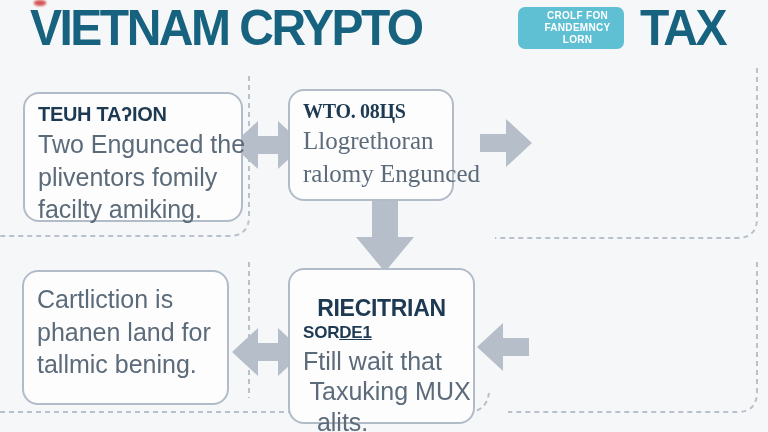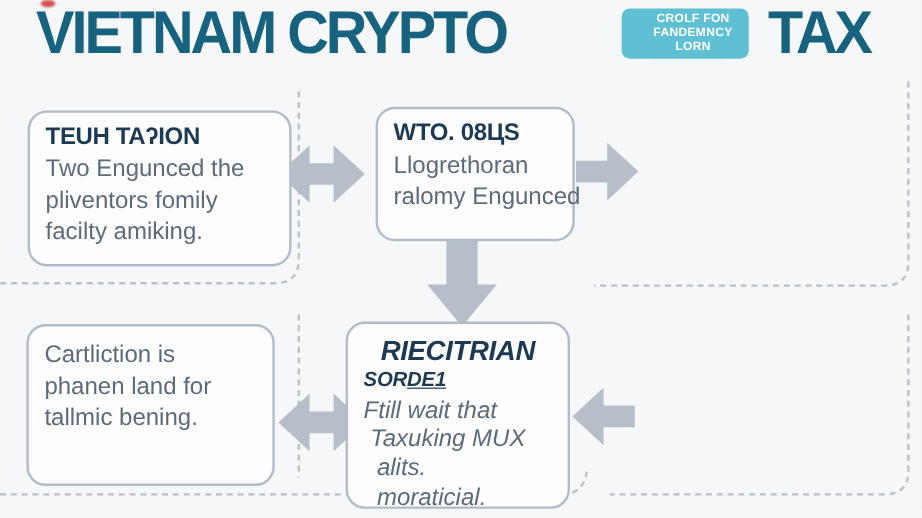--- a/index.html
+++ b/index.html
@@ -33,28 +33,28 @@
   .box{
     position:absolute;box-sizing:border-box;
     background:#fdfdfe;border:2px solid #b2bcc8;border-radius:16px;
     padding:9px 13px;
   }
   .box-heading{
     font-weight:800;font-size:20px;line-height:1.16;color:#1d3a52;
     white-space:pre;letter-spacing:-.3px;
   }
   .box-body{
-    font-size:20px;line-height:1.3;color:#5c6b7a;
+    font-size:25px;line-height:1.3;color:#5c6b7a;
     white-space:pre;margin-top:2px;
   }
   .box-tl{left:23px;  top:92px;  width:220px;height:130px;}
-  .box-tm{left:313px; top:89px;  width:166px;height:112px;}
+  .box-tm{left:288px; top:89px;  width:166px;height:112px;font-family:Liberation Serif, serif;}
   .box-tr{left:525px; top:92px;  width:220px;height:132px;}
   .box-bl{left:22px;  top:270px; width:207px;height:135px;}
-  .box-bm{left:288px; top:268px; width:187px;height:156px;padding-top:9px;font-style:italic;}
+  .box-bm{left:288px; top:268px; width:187px;height:156px;padding-top:25px;}
   .box-br{left:525px; top:269px; width:218px;height:134px;}
   .center-heading{text-align:center;font-size:23px;}
   .subhead{font-weight:800;font-size:17px;color:#1d3a52;letter-spacing:-.2px;margin-top:1px;}
   .subhead .u{text-decoration:underline;text-align:center;}
   .box-bm .box-body{line-height:1.22;margin-top:3px;}
   
   .overlay{position:absolute;left:0;top:0;pointer-events:none;}
 </style>
 </head>
 <body>

